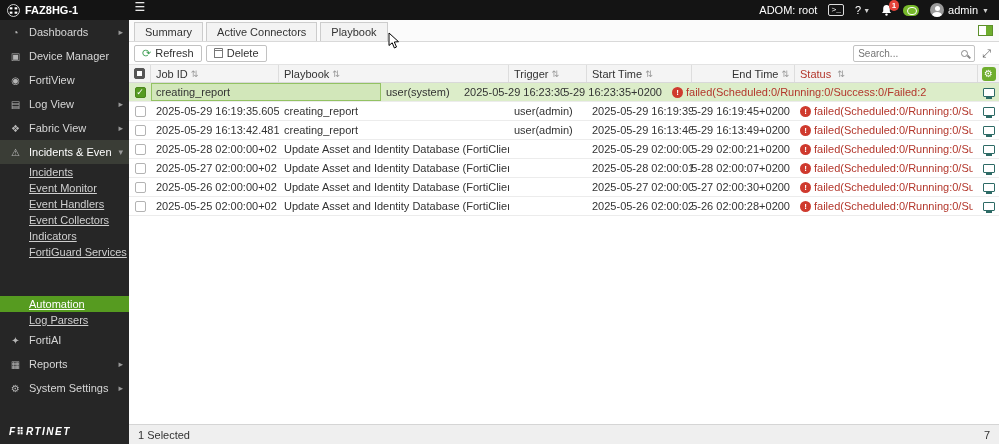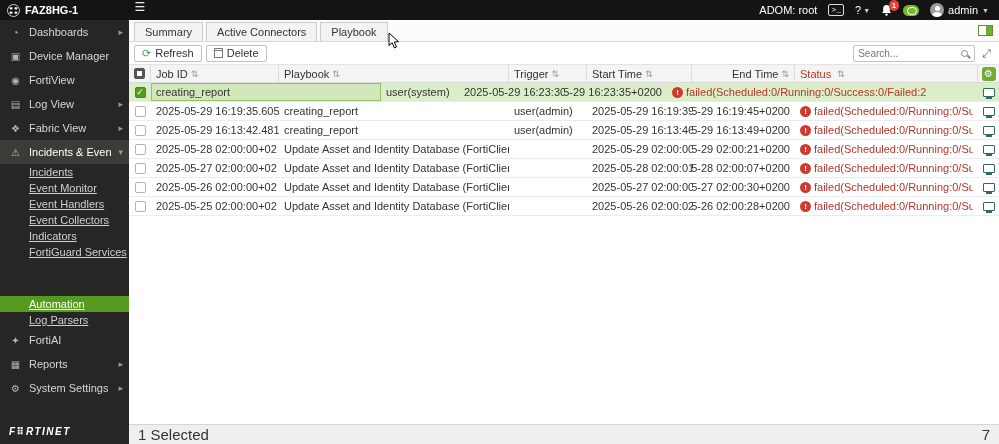--- a/index.html
+++ b/index.html
@@ -83,21 +83,21 @@
   .err-icon{flex:0 0 11px;width:11px;height:11px;border-radius:50%;background:#cf3a2e;color:#fff;font-size:8px;font-weight:bold;line-height:11px;text-align:center;display:inline-block;}
   .err-icon::before{content:"!";}
   .status-text{overflow:hidden;white-space:nowrap;}
   .monitor-icon{width:12px;height:9px;border:1px solid #2e6b66;border-radius:1px;position:relative;display:inline-block;background:#fff;cursor:pointer;}
   .monitor-icon::after{content:"";position:absolute;left:2px;right:2px;bottom:-3px;height:2px;background:#2e6b66;}
   .gear-btn{width:14px;height:14px;background:#6fae2e;color:#fff;border-radius:3px;font-size:10px;line-height:14px;text-align:center;display:inline-block;cursor:pointer;}
 
   .table-space{flex:1;background:#fff;}
 
   
-  .statusbar{height:20px;flex:0 0 20px;border-top:1px solid #d5d5d5;background:#efefef;display:flex;align-items:center;padding:0 9px;font-size:15px;color:#333;}
+  .statusbar{height:20px;flex:0 0 20px;border-top:1px solid #d5d5d5;background:#efefef;display:flex;align-items:center;padding:0 9px;font-size:11px;color:#333;}
   .statusbar .right{margin-left:auto;}
 
   
   .cursor{position:absolute;left:388px;top:32px;z-index:99;pointer-events:none;}
 </style>
 </head>
 <body>
 
 <div class="app">
 

